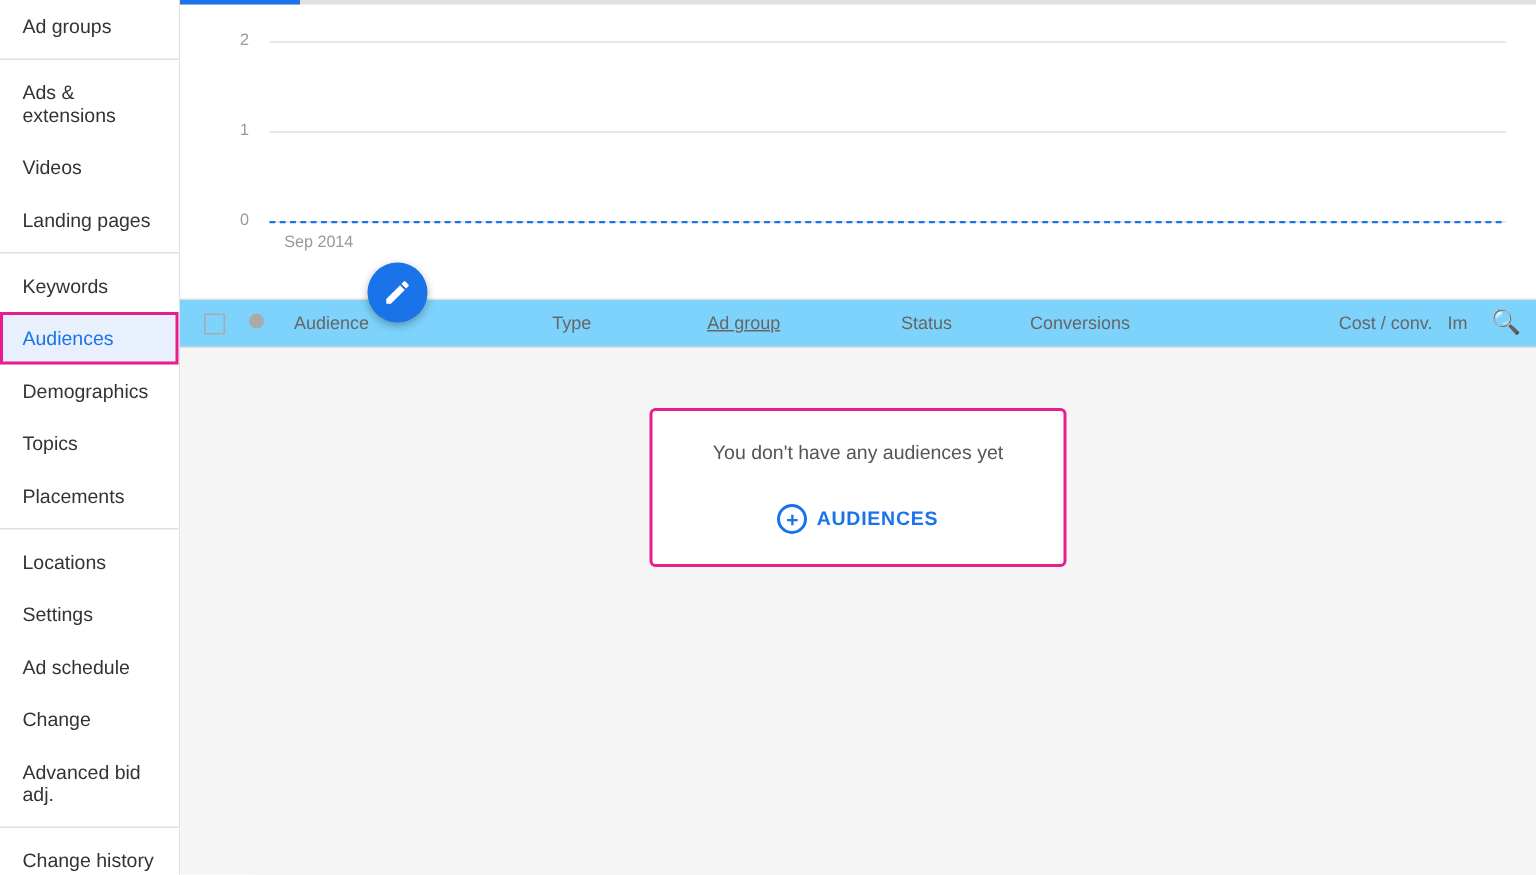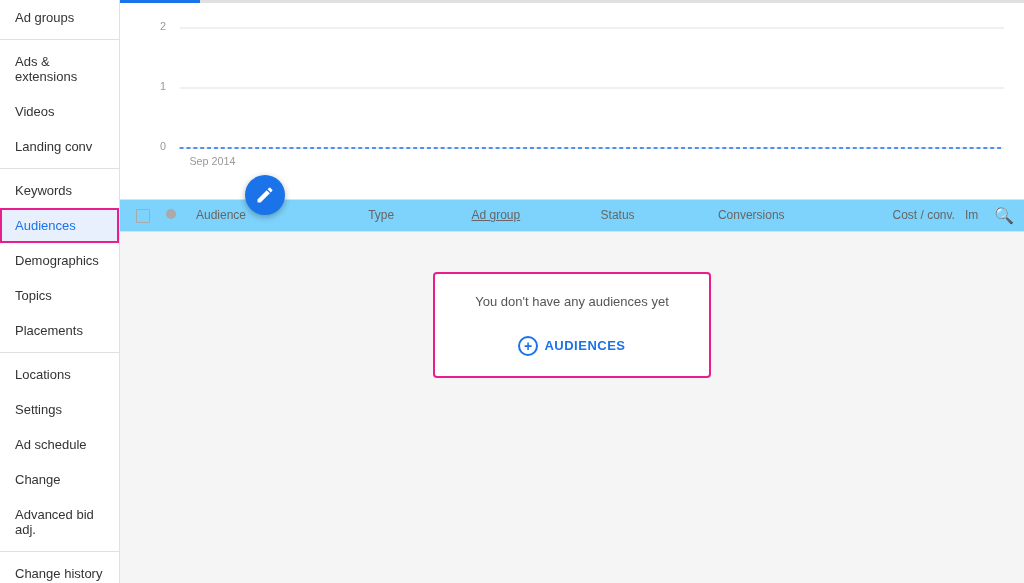--- a/index.html
+++ b/index.html
@@ -90,21 +90,21 @@
       cursor: pointer;
       color: #666;
       font-size: 16px;
     }
     .col-checkbox { width: 30px; }
     .col-dot { width: 30px; }
     .col-audience { flex: 2; }
     .col-type { flex: 1.2; }
     .col-adgroup { flex: 1.5; text-decoration: underline; }
     .col-status { flex: 1; }
-    .col-conversions { flex: 1.5; text-align: center; padding-right: 10px; }
+    .col-conversions { flex: 1.5; text-align: left; padding-right: 10px; }
     .col-costconv { flex: 1.5; text-align: right; padding-right: 10px; }
     .col-im { flex: 0.5; }
 
     .checkbox-box {
       width: 14px; height: 14px;
       border: 1.5px solid #aaa;
       display: inline-block;
       vertical-align: middle;
     }
     .dot-circle {
@@ -169,21 +169,21 @@
     }
   </style>
 </head>
 <body>
 
 <nav class="sidebar">
   <a class="sidebar-item">Ad groups</a>
   <hr class="sidebar-divider">
   <a class="sidebar-item">Ads &amp; extensions</a>
   <a class="sidebar-item">Videos</a>
-  <a class="sidebar-item">Landing conv</a>
+  <a class="sidebar-item">Landing pages</a>
   <hr class="sidebar-divider">
   <a class="sidebar-item">Keywords</a>
   <a class="sidebar-item audiences-active">Audiences</a>
   <a class="sidebar-item">Demographics</a>
   <a class="sidebar-item">Topics</a>
   <a class="sidebar-item">Placements</a>
   <hr class="sidebar-divider">
   <a class="sidebar-item">Locations</a>
   <a class="sidebar-item">Settings</a>
   <a class="sidebar-item">Ad schedule</a>

